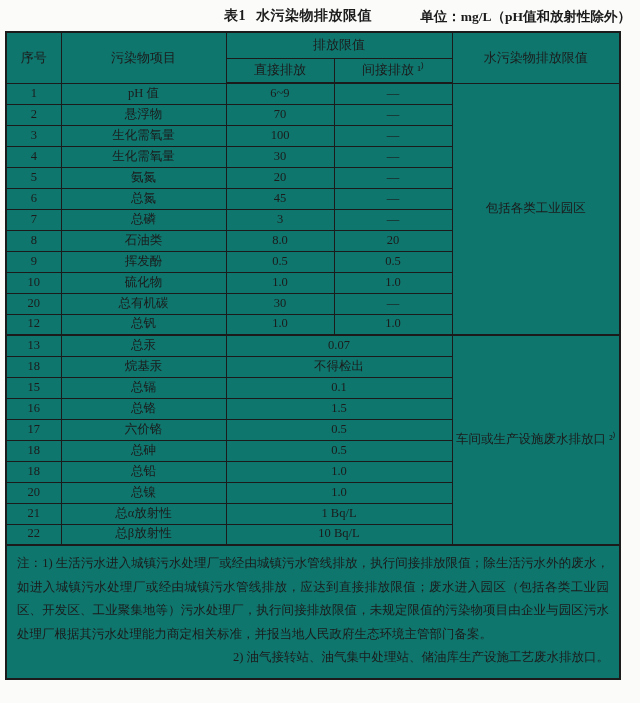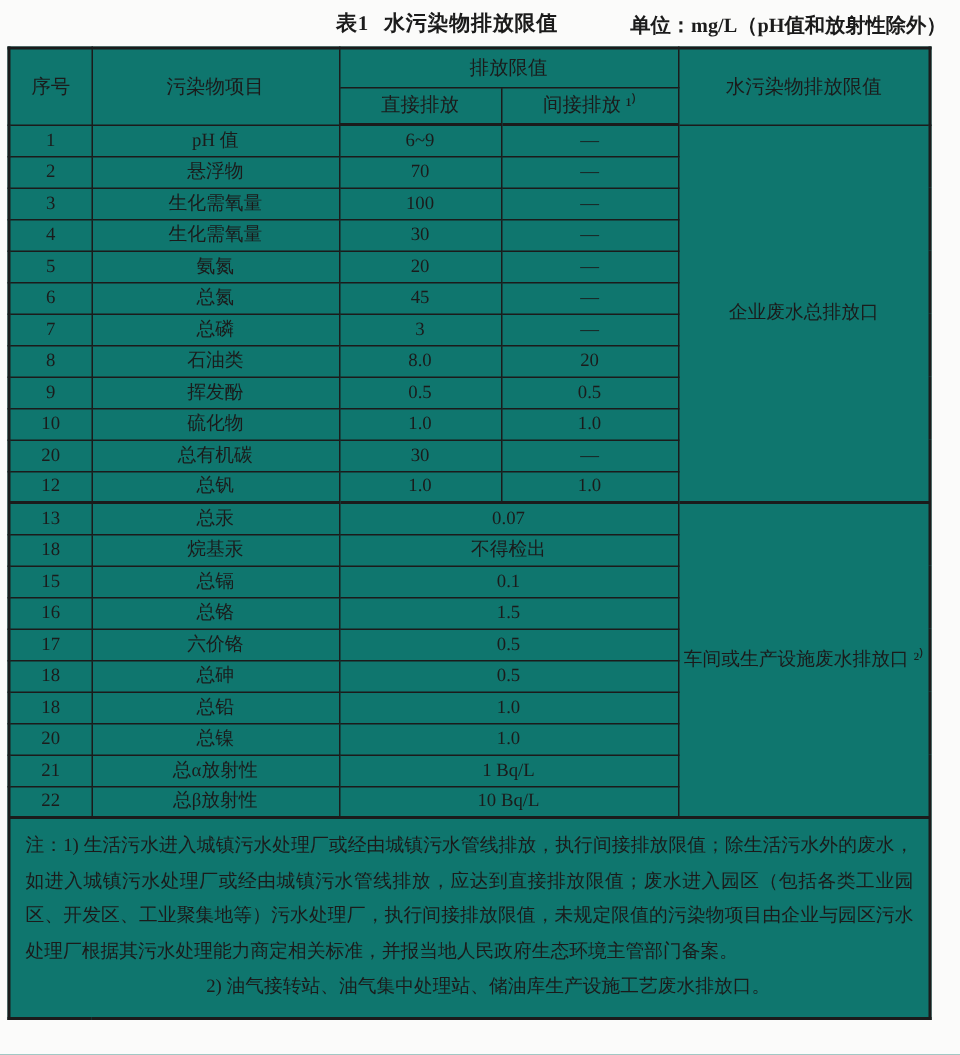--- a/index.html
+++ b/index.html
@@ -53,21 +53,21 @@
     padding:6px 10px 8px 10px;
     border-radius:30px;
   }
   .note-p {
     margin:0;
     font-size:12.5px;
     line-height:23.5px;
     text-align:justify;
     text-justify:inter-ideograph;
   }
-  .note-p.indent { text-indent:2em; text-align:center; }
+  .note-p.indent { text-indent:2em; text-align:right; }
 </style>
 </head>
 <body>
 
 <div class="page">
 
   <div class="caption">
     <span class="cap-title"><span class="cap-label">表1</span><span>水污染物排放限值</span></span>
     <span class="cap-unit">单位：mg/L（pH值和放射性除外）</span>
   </div>
@@ -91,21 +91,21 @@
         <th>直接排放</th>
         <th>间接排放 ¹⁾</th>
       </tr>
     </thead>
     <tbody>
       <tr>
         <td>1</td>
         <td>pH 值</td>
         <td>6~9</td>
         <td>—</td>
-        <td class="mon" rowspan="12">企业废水总排放口</td>
+        <td class="mon" rowspan="12">包括各类工业园区</td>
       </tr>
       <tr>
         <td>2</td>
         <td>悬浮物</td>
         <td>70</td>
         <td>—</td>
       </tr>
       <tr>
         <td>3</td>
         <td>生化需氧量</td>

